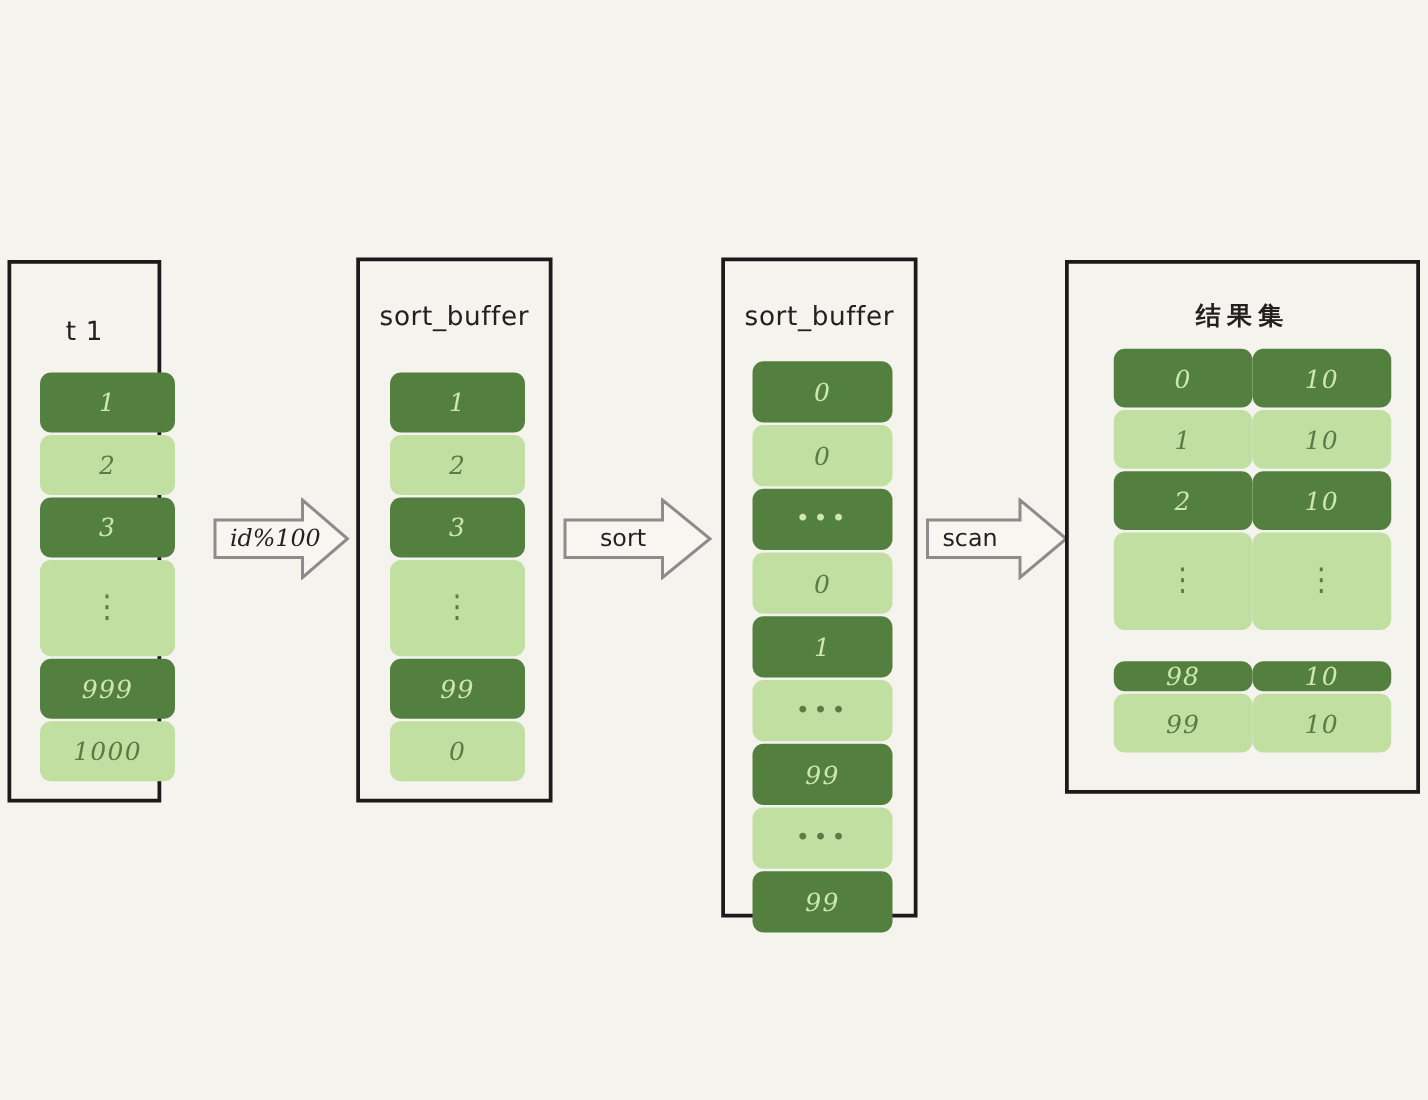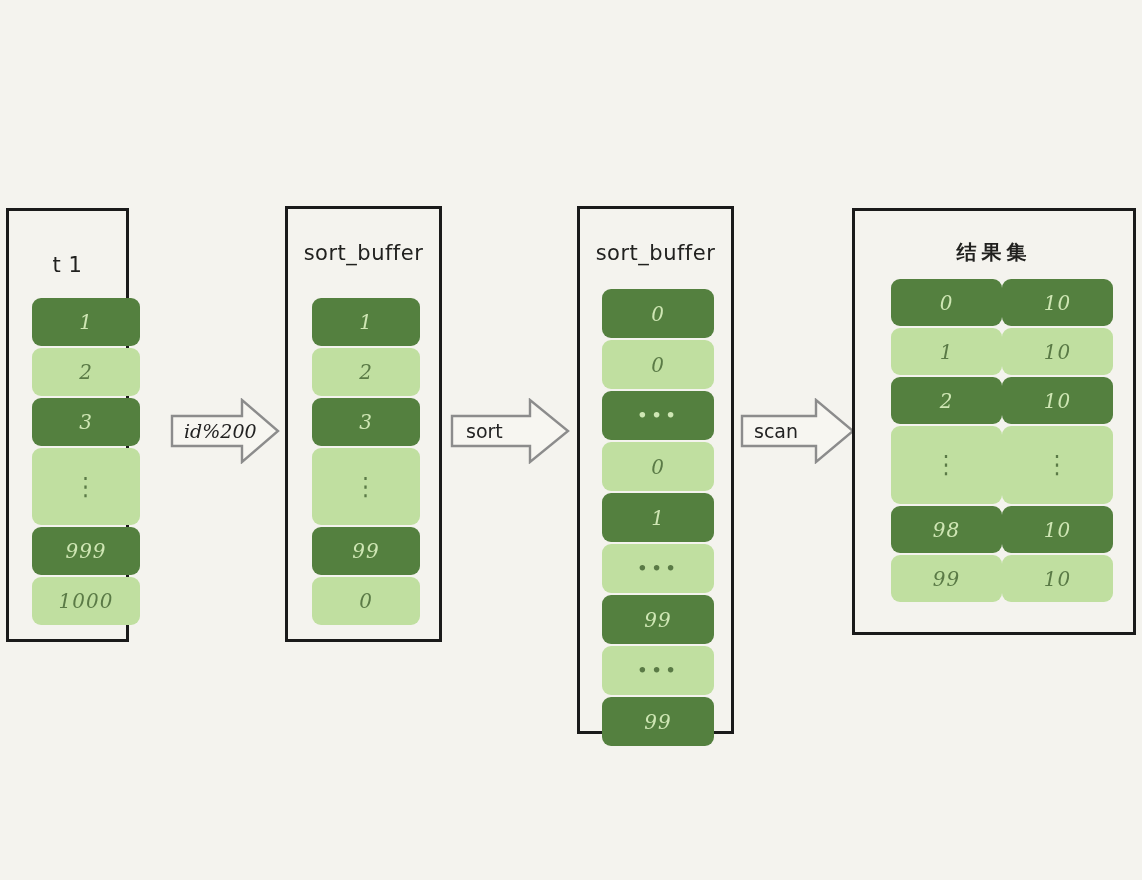--- a/index.html
+++ b/index.html
@@ -146,21 +146,21 @@
         <div class="cell light" style="height: 48px; margin-bottom: 16px;">
           <span>1000</span>
         </div>
       </div>
   </div>
 
   <div class="arrow" style="left:170px; top:398px; width:110px; height:66px;">
     <svg width="110" height="66" viewBox="0 0 110 66">
       <polygon points="2,18 72,18 72,2 108,33 72,64 72,48 2,48" fill="#f7f6f1" stroke="#8c8c8c" stroke-width="2.4" stroke-linejoin="miter"></polygon>
     </svg>
-    <div class="arrow-label" style="font-family:'DejaVu Serif', serif; font-style:italic;">id%200</div>
+    <div class="arrow-label" style="font-family:'DejaVu Serif', serif; font-style:italic;">id%100</div>
   </div>
 
   <div class="frame" style="left:285px; top:206px; width:157px; height:436px;">
     <div class="frame-title" style="top:32px;">sort_buffer</div>
     <div class="stack" id="stack-1" style="left:24px; top:89px; width:108px;">
         <div class="cell dark" style="height: 48px; margin-bottom: 2px;">
           <span>1</span>
         </div>
         <div class="cell light" style="height: 48px; margin-bottom: 2px;">
           <span>2</span>
@@ -177,21 +177,21 @@
         <div class="cell light" style="height: 48px; margin-bottom: 2px;">
           <span>0</span>
         </div>
       </div>
   </div>
 
   <div class="arrow" style="left:450px; top:398px; width:120px; height:66px;">
     <svg width="120" height="66" viewBox="0 0 120 66">
       <polygon points="2,18 80,18 80,2 118,33 80,64 80,48 2,48" fill="#f7f6f1" stroke="#8c8c8c" stroke-width="2.4" stroke-linejoin="miter"></polygon>
     </svg>
-    <div class="arrow-label" style="padding-left:16px;">sort</div>
+    <div class="arrow-label" style="padding-left:30px;">sort</div>
   </div>
 
   <div class="frame" style="left:577px; top:206px; width:157px; height:528px;">
     <div class="frame-title" style="top:32px;">sort_buffer</div>
     <div class="stack" id="stack-2" style="left:22px; top:80px; width:112px;">
         <div class="cell dark" style="height: 49px; margin-bottom: 2px;">
           <span>0</span>
         </div>
         <div class="cell light" style="height: 49px; margin-bottom: 2px;">
           <span>0</span>
@@ -255,21 +255,21 @@
           </div>
         </div>
         <div class="rs-row" style="height: 78px; margin-bottom: 2px;">
           <div class="rs-cell light">
             <span class="vdots">⋮</span>
           </div>
           <div class="rs-cell light">
             <span class="vdots">⋮</span>
           </div>
         </div>
-        <div class="rs-row" style="height: 47px; margin-bottom: 2px;">
+        <div class="rs-row" style="height: 47px; margin-bottom: 2px; align-items: flex-end;">
           <div class="rs-cell dark">
             <span>98</span>
           </div>
           <div class="rs-cell dark">
             <span>10</span>
           </div>
         </div>
         <div class="rs-row" style="height: 47px; margin-bottom: 2px;">
           <div class="rs-cell light">
             <span>99</span>

